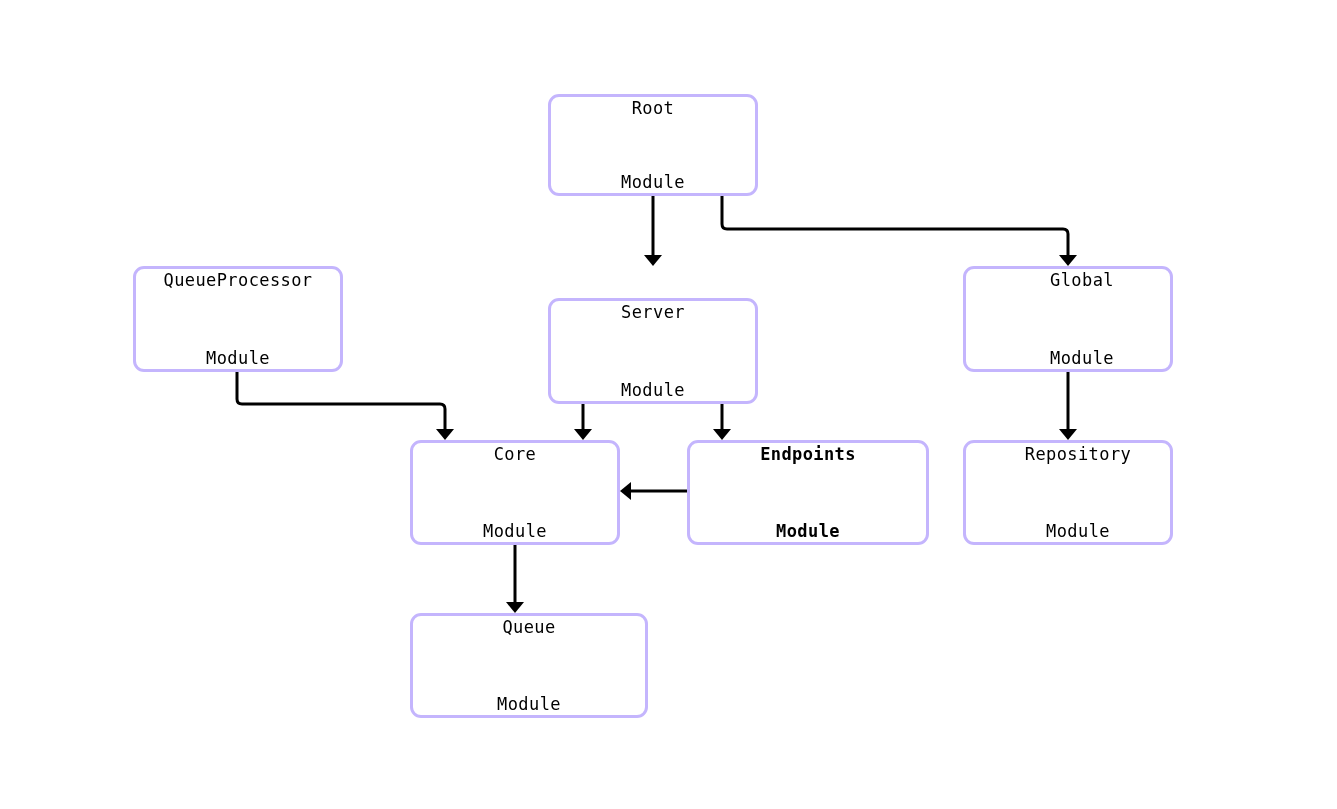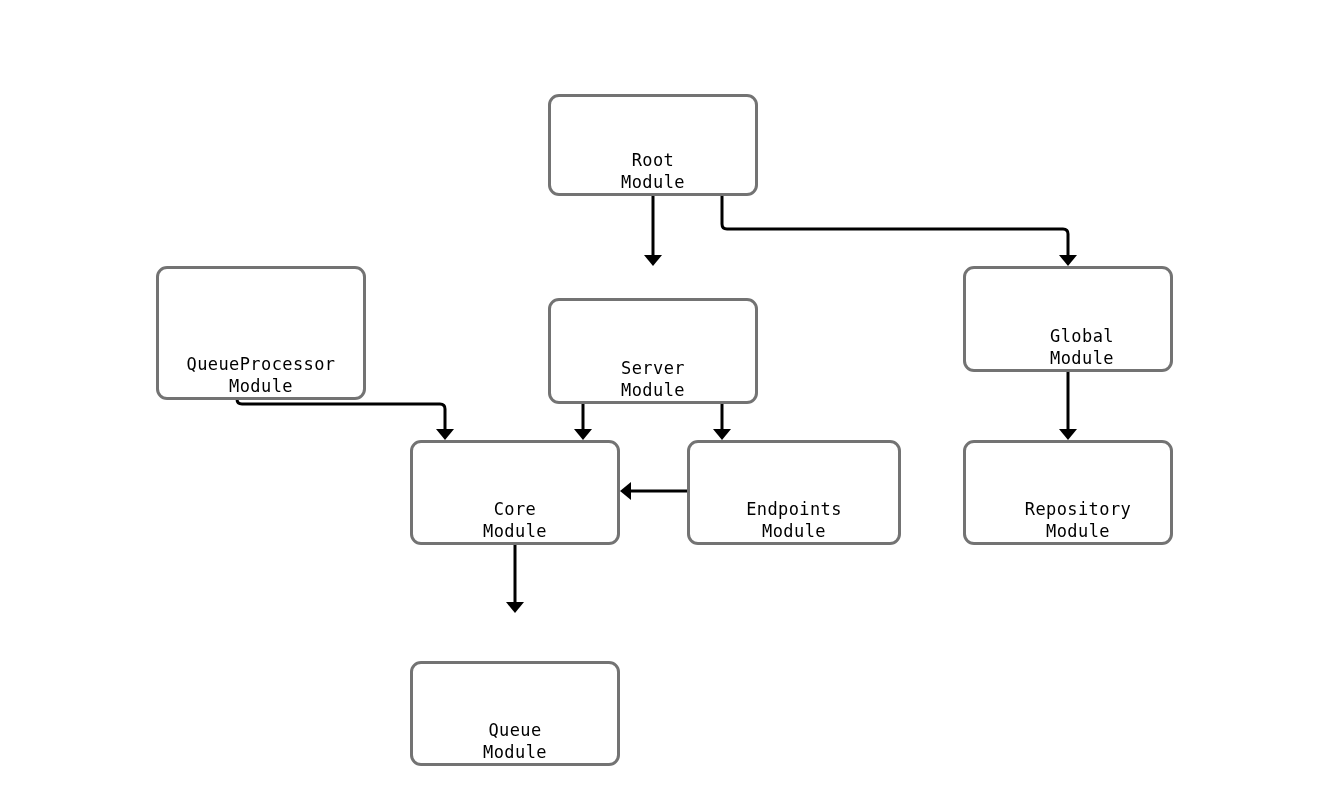--- a/index.html
+++ b/index.html
@@ -29,26 +29,26 @@
     stroke-linejoin: round;
   }
   .arrow-head {
     fill: #000000;
     stroke: none;
   }
   .node-box {
     position: absolute;
     box-sizing: border-box;
     background: #ffffff;
-    border: 3px solid #737373;
+    border: 3px solid #c4b5fd;
     border-radius: 11px;
     display: flex;
     flex-direction: column;
     align-items: center;
-    justify-content: flex-end;
+    justify-content: space-between;
     z-index: 2;
   }
   .node-line {
     font-family: "DejaVu Sans Mono", "Liberation Mono", monospace;
     font-size: 17px;
     line-height: 22px;
     color: #000000;
     letter-spacing: 0.4px;
     white-space: pre;
     text-align: center;
@@ -90,41 +90,41 @@
       <path class="edge-path" d="M 1068 372 L 1068 432"></path>
       <polygon points="1059,429 1077,429 1068,440" class="arrow-head"></polygon>
     </g>
   </svg>
 
 <div id="node-layer">
     <div class="node-box" title="Root Module" style="left: 548px; top: 94px; width: 210px; height: 102px;">
       <div class="node-line">Root</div>
       <div class="node-line">Module</div>
     </div>
-    <div class="node-box" title="QueueProcessor Module" style="left: 133px; top: 266px; width: 210px; height: 134px; margin-left: 23px;">
+    <div class="node-box" title="QueueProcessor Module" style="left: 133px; top: 266px; width: 210px; height: 106px;">
       <div class="node-line">QueueProcessor</div>
       <div class="node-line">Module</div>
     </div>
     <div class="node-box" title="Server Module" style="left: 548px; top: 266px; width: 210px; height: 106px; margin-top: 32px;">
       <div class="node-line">Server</div>
       <div class="node-line">Module</div>
     </div>
     <div class="node-box" title="Global Module" style="left: 963px; top: 266px; width: 210px; height: 106px; padding-left: 28px;">
       <div class="node-line">Global</div>
       <div class="node-line">Module</div>
     </div>
     <div class="node-box" title="Core Module" style="left: 410px; top: 440px; width: 210px; height: 105px;">
       <div class="node-line">Core</div>
       <div class="node-line">Module</div>
     </div>
-    <div class="node-box" title="Endpoints Module" style="left: 687px; top: 440px; width: 214px; height: 105px;">
+    <div class="node-box" title="Endpoints Module" style="left: 687px; top: 440px; width: 242px; height: 105px; font-weight: bold;">
       <div class="node-line">Endpoints</div>
       <div class="node-line">Module</div>
     </div>
     <div class="node-box" title="Repository Module" style="left: 963px; top: 440px; width: 210px; height: 105px; padding-left: 20px;">
       <div class="node-line">Repository</div>
       <div class="node-line">Module</div>
     </div>
-    <div class="node-box" title="Queue Module" style="left: 410px; top: 613px; width: 210px; height: 105px; margin-top: 48px;">
+    <div class="node-box" title="Queue Module" style="left: 410px; top: 613px; width: 238px; height: 105px;">
       <div class="node-line">Queue</div>
       <div class="node-line">Module</div>
     </div>
   </div>
 
 </body></html>

